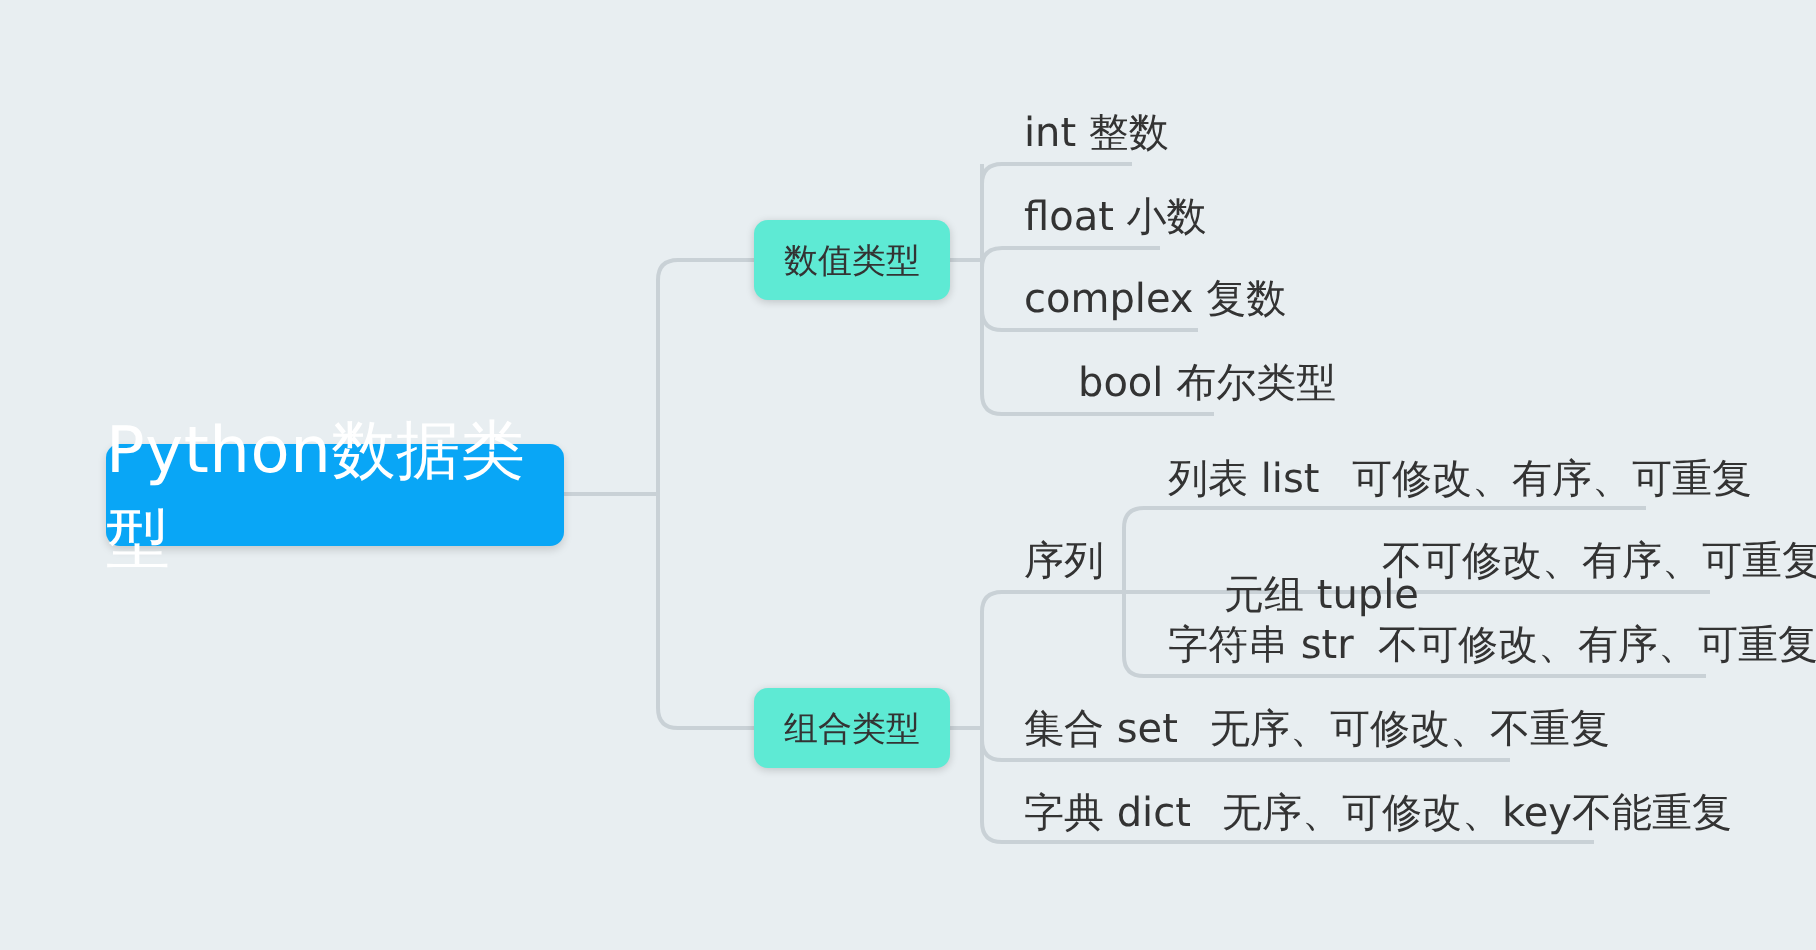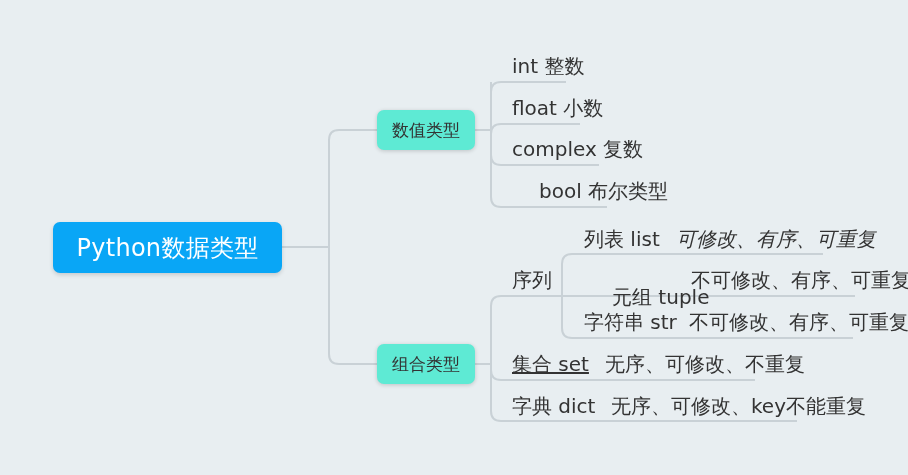--- a/index.html
+++ b/index.html
@@ -22,24 +22,24 @@
       pointer-events: none;
     }
     .root-node {
       position: absolute;
       left: 53px; top: 222px;
       width: 229px; height: 51px;
       background: #09a6f6;
       border-radius: 7px;
       box-shadow: 0 2px 4px rgba(0,0,0,0.15);
       color: #ffffff;
-      font-size: 24px;
+      font-size: 32px;
       display: flex;
       align-items: center;
-      justify-content: center;
+      justify-content: flex-end;
       letter-spacing: 0.3px;
     }
     .branch-node {
       position: absolute;
       width: 98px; height: 40px;
       background: #5eead4;
       border-radius: 7px;
       box-shadow: 0 1px 4px rgba(0,0,0,0.18);
       font-size: 17px;
       color: #333;
@@ -111,39 +111,39 @@
   <span>组合类型</span>
 </div>
 
 <div class="leaf" style="left:512px; top:271px;">
   <span>序列</span>
 </div>
 
 <div class="leaf" style="left:584px; top:230px;">
   <span>列表 list</span>
 </div>
-<div class="leaf" style="left:676px; top:230px;font-style:italic;">
+<div class="leaf" style="left:676px; top:230px;">
   <span>可修改、有序、可重复</span>
 </div>
 
 <div class="leaf" style="left:612px; top:271px;margin-top:17px;">
   <span>元组 tuple</span>
 </div>
 <div class="leaf" style="left:691px; top:271px;">
   <span>不可修改、有序、可重复</span>
 </div>
 
 <div class="leaf" style="left:584px; top:313px;">
   <span>字符串 str</span>
 </div>
 <div class="leaf" style="left:689px; top:313px;">
   <span>不可修改、有序、可重复</span>
 </div>
 
-<div class="leaf" style="left:512px; top:355px;text-decoration:underline;">
+<div class="leaf" style="left:512px; top:355px;">
   <span>集合 set</span>
 </div>
 <div class="leaf" style="left:605px; top:355px;">
   <span>无序、可修改、不重复</span>
 </div>
 
 <div class="leaf" style="left:512px; top:397px;">
   <span>字典 dict</span>
 </div>
 <div class="leaf" style="left:611px; top:397px;">

